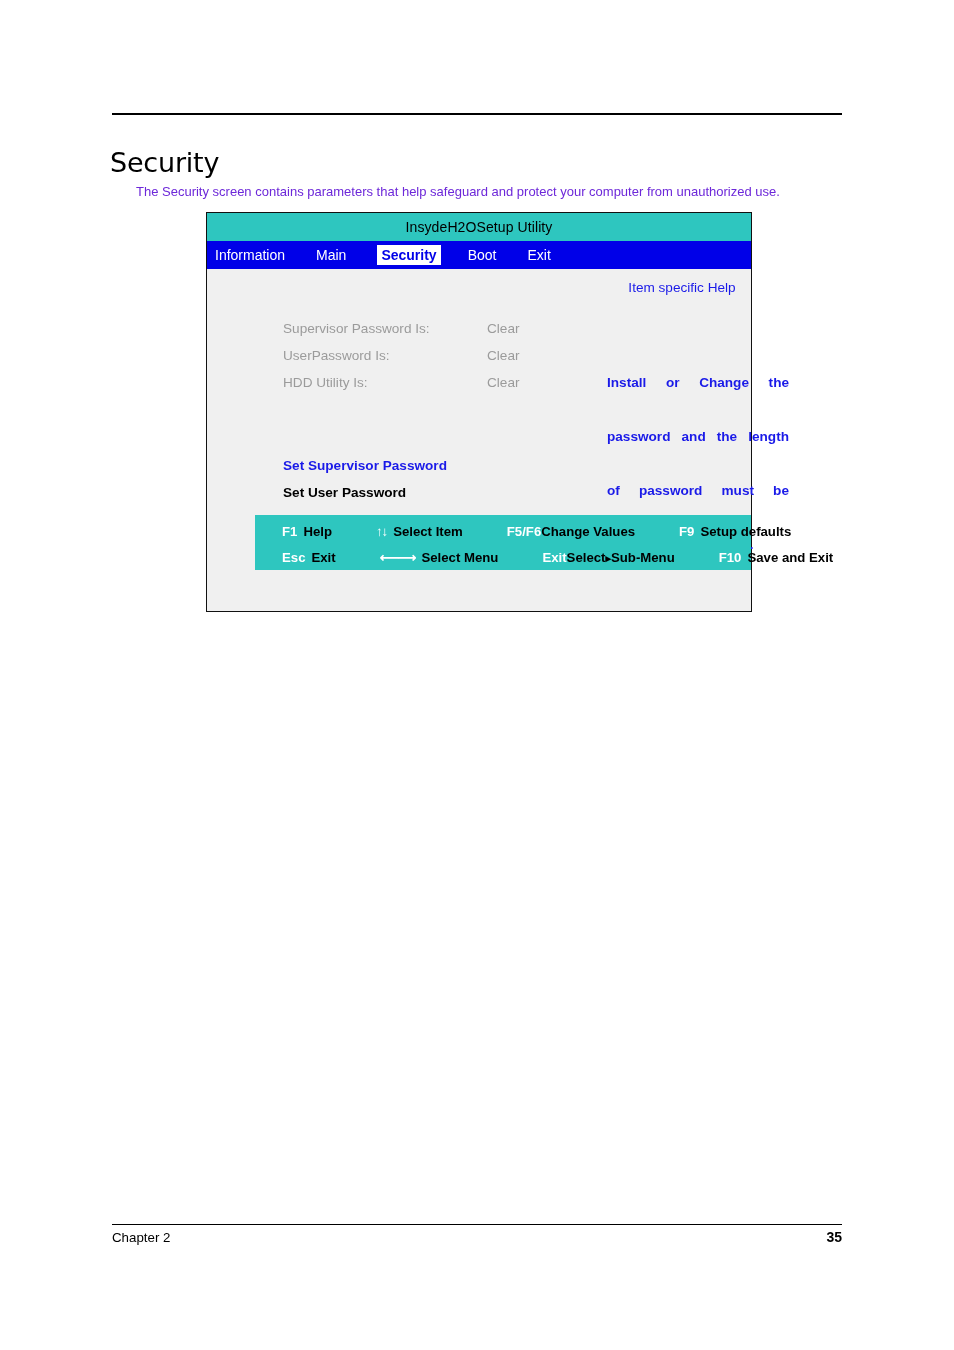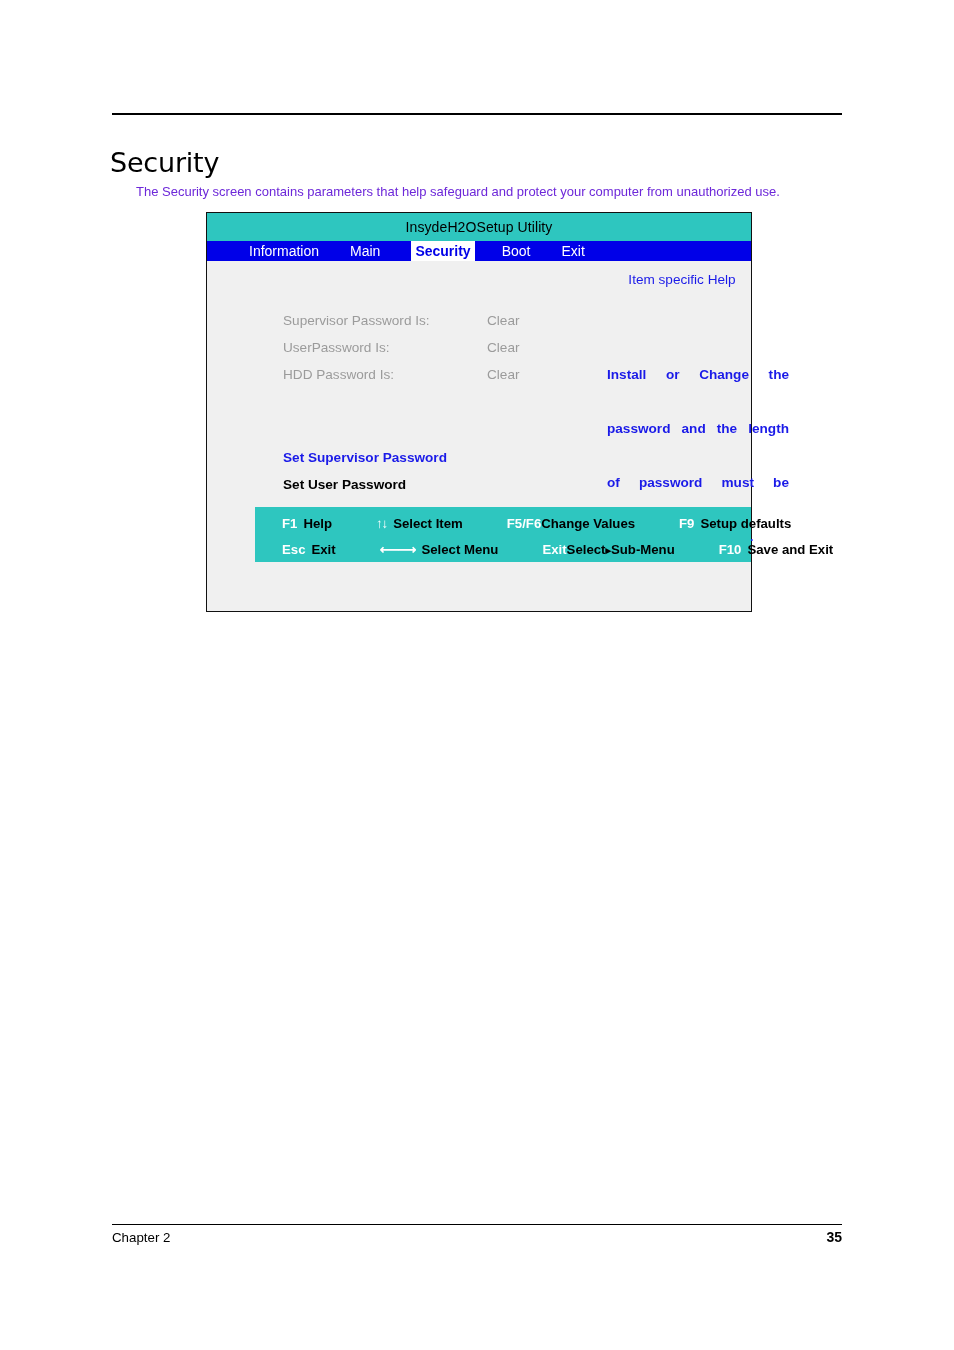--- a/index.html
+++ b/index.html
@@ -94,25 +94,25 @@
     background: #2ec6bf;
     color: #000000;
     font-size: 14px;
     display: flex;
     align-items: center;
     justify-content: center;
     letter-spacing: 0.1px;
   }
 
   .bios-menubar {
-    height: 20px;
+    height: 28px;
     background: #0000e8;
     display: flex;
     align-items: center;
-    padding-left: 42px;
+    padding-left: 8px;
     box-sizing: border-box;
   }
   .menu-item {
     color: #ffffff;
     font-size: 14px;
     margin-right: 31px;
     line-height: 18px;
     white-space: nowrap;
   }
   .menu-item.selected {
@@ -282,21 +282,21 @@
       <div class="status-rows">
         <div class="row">
           <span class="label">Supervisor Password Is:</span>
           <span class="value">Clear</span>
         </div>
         <div class="row">
           <span class="label">UserPassword Is:</span>
           <span class="value">Clear</span>
         </div>
         <div class="row">
-          <span class="label">HDD Password Is:</span>
+          <span class="label">HDD Utility Is:</span>
           <span class="value">Clear</span>
         </div>
       </div>
 
       <div class="actions">
         <div class="action link">
           <span class="opt-label">Set Supervisor Password</span>
         </div>
         <div class="action plain">
           <span class="opt-label">Set User Password</span>

